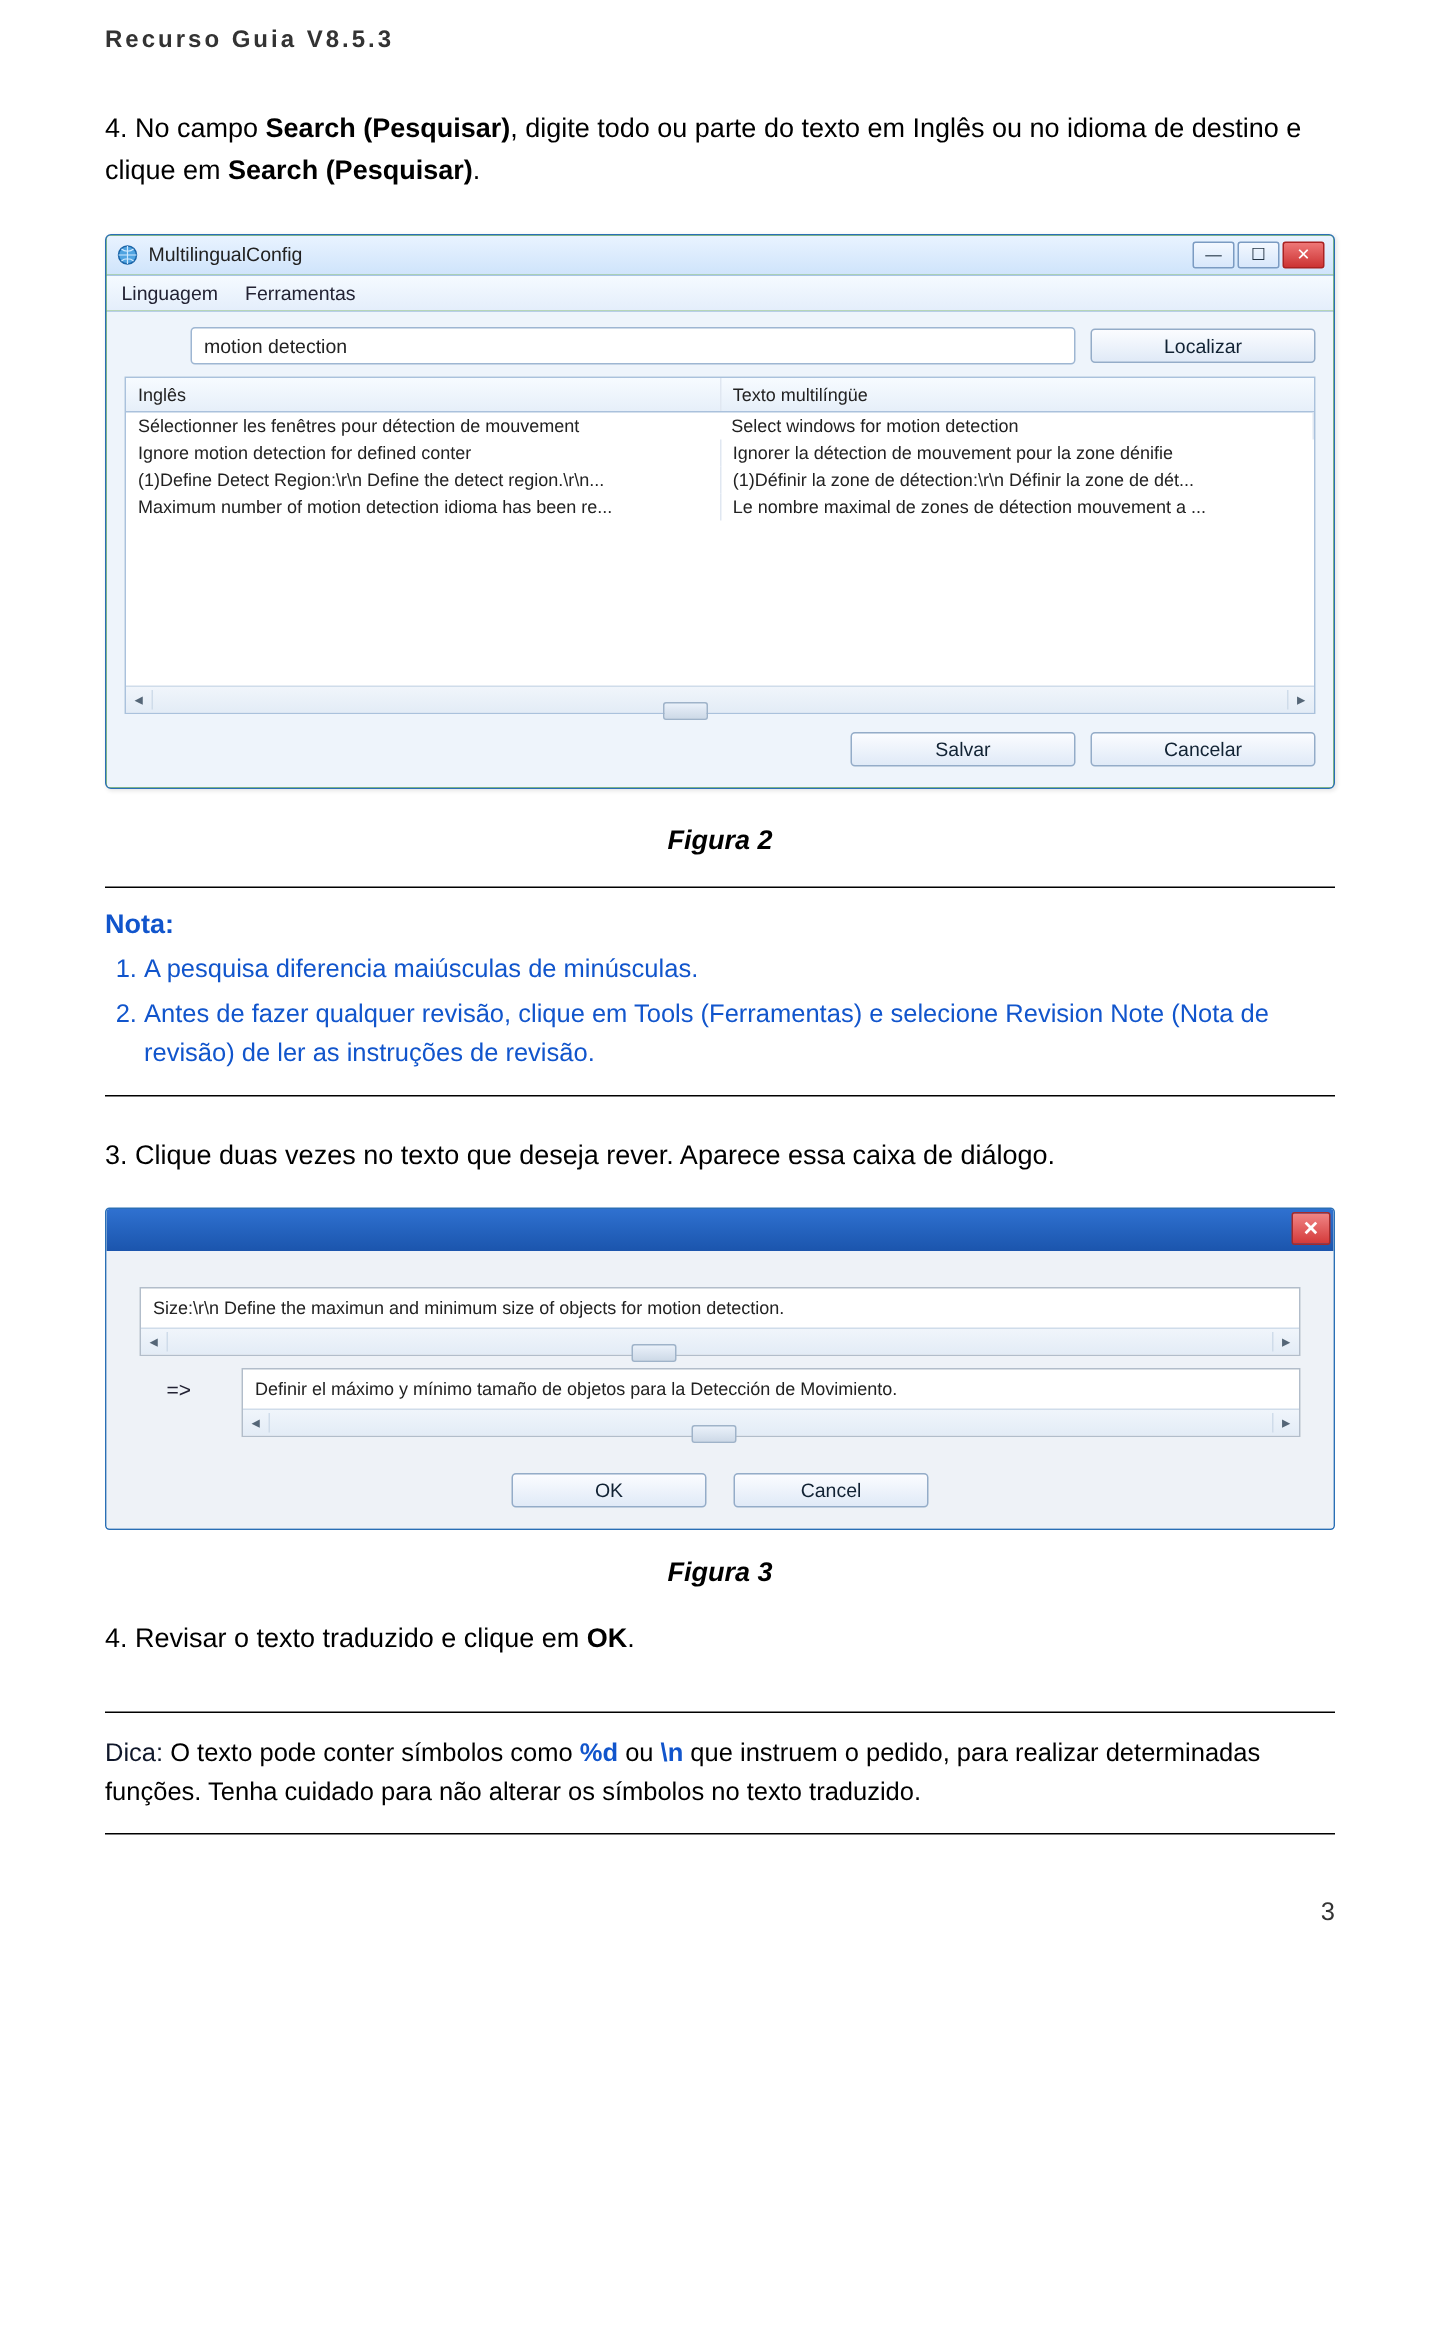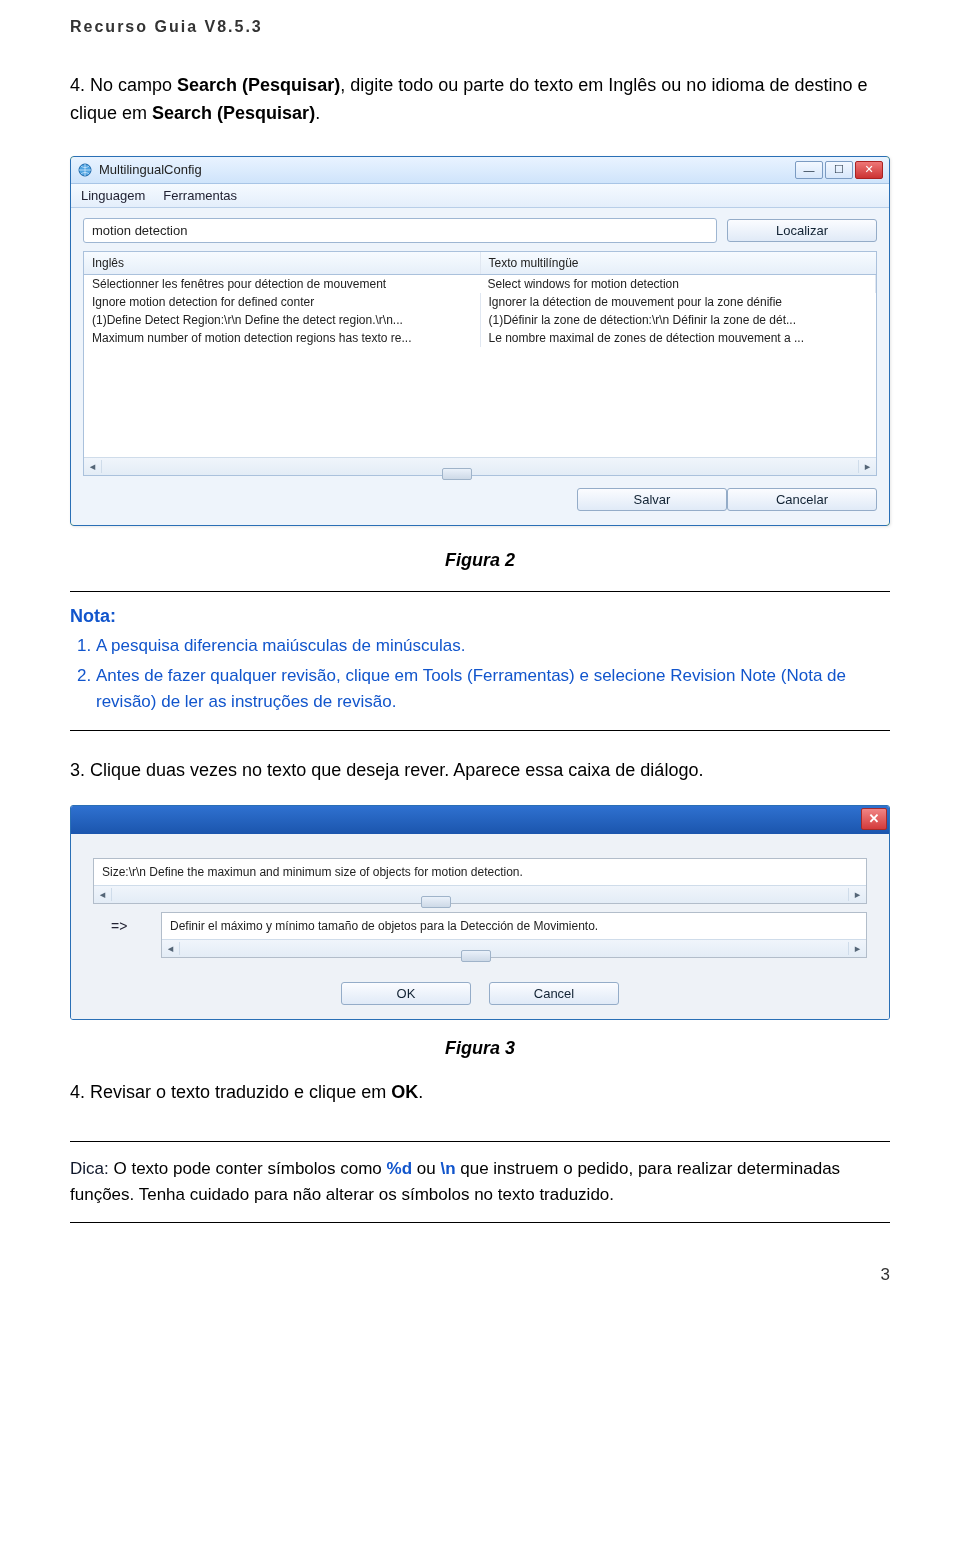--- a/index.html
+++ b/index.html
@@ -66,21 +66,21 @@
     color:#fff; border-color:#a22;
   }
   .menubar {
     display:flex; gap:18px;
     padding: 4px 10px;
     background: linear-gradient(#f5faff,#e4eefb);
     border-bottom:1px solid #b8cee8;
     font-size:13px; color:#223;
   }
   .win-body { padding: 10px 12px 14px 12px; background:#eef4fb; }
-  .searchrow { display:flex; gap:10px; align-items:center; margin-bottom:8px; }
+  .searchrow { display:flex; gap:10px; align-items:center; margin-bottom:8px;margin-left:44px; }
   .textbox {
     flex:1; background:#fff; border:1px solid #9eb6d2;
     border-radius:3px; padding:4px 8px; font-size:13px; color:#222;
   }
   .btn {
     min-width:150px; text-align:center;
     background:linear-gradient(#fbfcff,#e0eaf7);
     border:1px solid #94acc8; border-radius:3px;
     padding:3px 20px; font-size:13px; color:#123;
   }
@@ -110,21 +110,21 @@
     border-right:1px solid #cfdcea;
   }
   .hscroll .arrow.r { border-left:1px solid #cfdcea; border-right:none; }
   .hscroll .track { flex:1; position:relative; }
   .hscroll .thumb {
     position:absolute; left:45%; top:2px; width:30px; height:12px;
     background:linear-gradient(#eaf1fa,#cdd9e7);
     border:1px solid #9fb3c9; border-radius:2px;
   }
   .dlg-buttons {
-    display:flex; justify-content:flex-end; gap:0;
+    display:flex; justify-content:flex-end; gap:10px;
     padding-top:12px;
   }
   .dlg-buttons .btn { min-width:150px; }
 
   .figure-label {
     text-align:center;
     font-style: italic;
     font-weight: bold;
     font-size: 18px;
     margin: 8px 0 20px 0;
@@ -226,21 +226,21 @@
             </div>
             <div class="trow">
               <div class="tcell c1">Ignore motion detection for defined conter</div>
               <div class="tcell">Ignorer la détection de mouvement pour la zone dénifie</div>
             </div>
             <div class="trow">
               <div class="tcell c1">(1)Define Detect Region:\r\n Define the detect region.\r\n...</div>
               <div class="tcell">(1)Définir la zone de détection:\r\n Définir la zone de dét...</div>
             </div>
             <div class="trow">
-              <div class="tcell c1">Maximum number of motion detection regions has texto re...</div>
+              <div class="tcell c1">Maximum number of motion detection idioma has been re...</div>
               <div class="tcell">Le nombre maximal de zones de détection mouvement a ...</div>
             </div>
           </div>
           <div class="tbody-fill"></div>
           <div class="hscroll">
             <div class="arrow">◂</div>
             <div class="track">
                 <div class="thumb"></div>
               </div>
             <div class="arrow r">▸</div>

